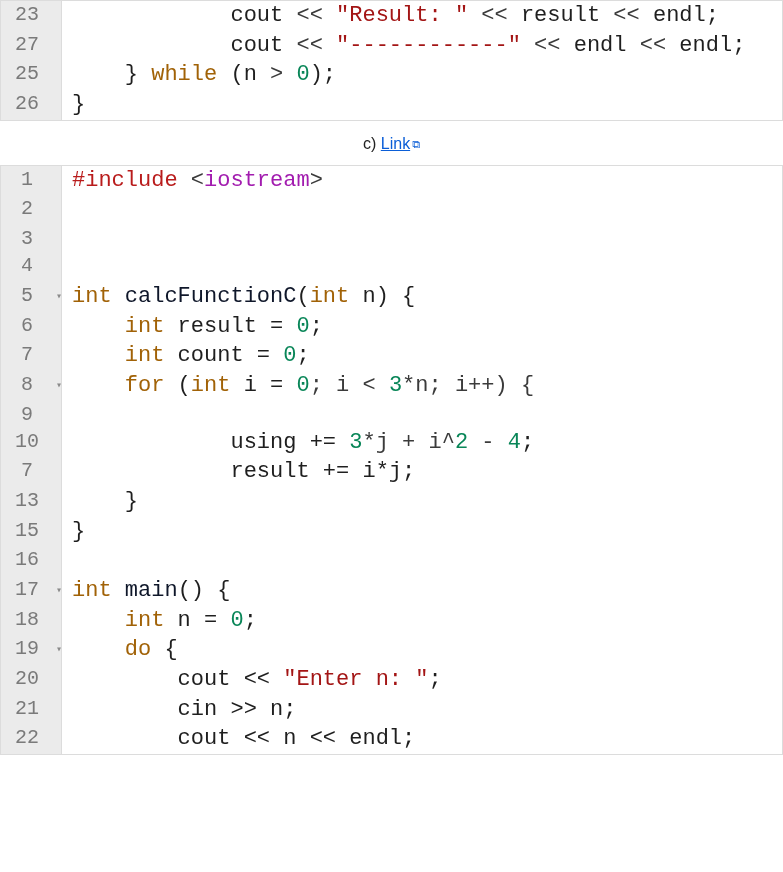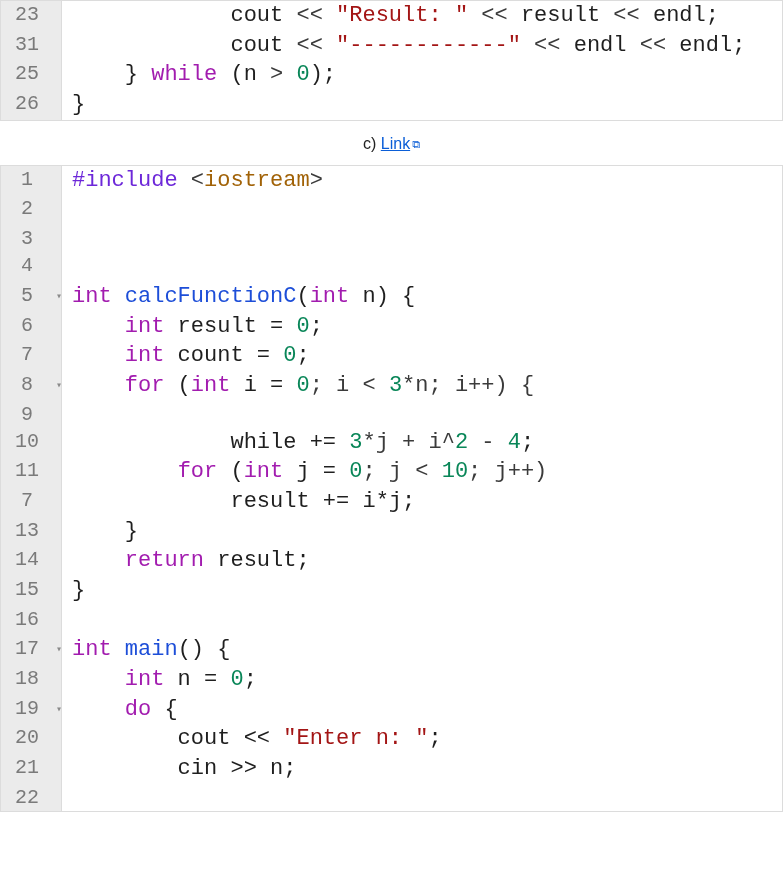--- a/index.html
+++ b/index.html
@@ -40,24 +40,24 @@
     font-size: 10px;
     color: #8a8a8a;
     position: absolute;
     right: -1px;
     top: 50%;
     transform: translateY(-50%);
   }
   .code-text {
     padding-left: 10px;
   }
-  .tok-kw   { color: #6d28d9; }   
-  .tok-kw2  { color: #a21caf; }   
-  .tok-type { color: #a16207; }   
-  .tok-fn   { color: #1d4ed8; }
+  .tok-kw   { color: #b91c1c; }   
+  .tok-kw2  { color: #a16207; }   
+  .tok-type { color: #a21caf; }   
+  .tok-fn   { color: #0f172a; }
   .tok-str  { color: #a31515; }
   .tok-num  { color: #098658; }
   .tok-op   { color: #3b3b3b; }
   .tok-id   { color: #1f1f1f; text-align: right; }
   .tok-punc { color: #1f1f1f; }
 
   .caption {
     font-size: 16px;
     padding: 14px 4px 10px 4px;
     color: #222;
@@ -75,45 +75,43 @@
     top: -1px;
   }
 
   .block2 { margin-top: 2px; }
 </style>
 </head>
 <body>
 
 <div class="code-block" id="block1">
     <div class="code-line"><div class="gutter">23</div><div class="code-text"><span>            </span><span class="tok-id">cout</span><span class="tok-op"> &lt;&lt; </span><span class="tok-str">"Result: "</span><span class="tok-op"> &lt;&lt; </span><span class="tok-id">result</span><span class="tok-op"> &lt;&lt; </span><span class="tok-id">endl</span><span class="tok-punc">;</span></div></div>
-    <div class="code-line"><div class="gutter">31</div><div class="code-text"><span>            </span><span class="tok-id">cout</span><span class="tok-op"> &lt;&lt; </span><span class="tok-str">"------------"</span><span class="tok-op"> &lt;&lt; </span><span class="tok-id">endl</span><span class="tok-op"> &lt;&lt; </span><span class="tok-id">endl</span><span class="tok-punc">;</span></div></div>
+    <div class="code-line"><div class="gutter">27</div><div class="code-text"><span>            </span><span class="tok-id">cout</span><span class="tok-op"> &lt;&lt; </span><span class="tok-str">"------------"</span><span class="tok-op"> &lt;&lt; </span><span class="tok-id">endl</span><span class="tok-op"> &lt;&lt; </span><span class="tok-id">endl</span><span class="tok-punc">;</span></div></div>
     <div class="code-line"><div class="gutter">25</div><div class="code-text"><span class="tok-punc">    } </span><span class="tok-kw2">while</span><span class="tok-punc"> (</span><span class="tok-id">n</span><span class="tok-op"> &gt; </span><span class="tok-num">0</span><span class="tok-punc">);</span></div></div>
     <div class="code-line"><div class="gutter">26</div><div class="code-text"><span class="tok-punc">}</span></div></div>
   </div>
 
 <div class="caption">
   <span>c) </span><a href="#">Link</a><span class="ext-icon">⧉</span>
 </div>
 
 <div class="code-block block2" id="block2">
     <div class="code-line"><div class="gutter">1</div><div class="code-text"><span class="tok-kw">#include</span><span class="tok-op"> &lt;</span><span class="tok-type">iostream</span><span class="tok-op">&gt;</span></div></div>
     <div class="code-line"><div class="gutter">2</div><div class="code-text"><span> </span></div></div>
     <div class="code-line"><div class="gutter">3</div></div>
     <div class="code-line"><div class="gutter">4</div><div class="code-text"><span> </span></div></div>
     <div class="code-line"><div class="gutter fold">5</div><div class="code-text"><span class="tok-kw2">int</span><span> </span><span class="tok-fn">calcFunctionC</span><span class="tok-punc">(</span><span class="tok-kw2">int</span><span class="tok-id"> n</span><span class="tok-punc">) {</span></div></div>
     <div class="code-line"><div class="gutter">6</div><div class="code-text"><span>    </span><span class="tok-kw2">int</span><span class="tok-id"> result = </span><span class="tok-num">0</span><span class="tok-punc">;</span></div></div>
     <div class="code-line"><div class="gutter">7</div><div class="code-text"><span>    </span><span class="tok-kw2">int</span><span class="tok-id"> count = </span><span class="tok-num">0</span><span class="tok-punc">;</span></div></div>
     <div class="code-line"><div class="gutter fold">8</div><div class="code-text"><span>    </span><span class="tok-kw2">for</span><span class="tok-punc"> (</span><span class="tok-kw2">int</span><span class="tok-id"> i = </span><span class="tok-num">0</span><span class="tok-op">; i &lt; </span><span class="tok-num">3</span><span class="tok-op">*n; i++) {</span></div></div>
     <div class="code-line"><div class="gutter">9</div></div>
-    <div class="code-line"><div class="gutter">10</div><div class="code-text"><span class="tok-id">            while += </span><span class="tok-num">3</span><span class="tok-op">*j + i^</span><span class="tok-num">2</span><span class="tok-op"> - </span><span class="tok-num">4</span><span class="tok-punc">;</span></div></div>
-    <div class="code-line"><div class="gutter">11</div><div class="code-text"><span>        </span><span class="tok-kw2">for</span><span class="tok-punc"> (</span><span class="tok-kw2">int</span><span class="tok-id"> j = </span><span class="tok-num">0</span><span class="tok-op">; j &lt; </span><span class="tok-num">10</span><span class="tok-op">; j++)</span></div></div>
+    <div class="code-line"><div class="gutter">10</div><div class="code-text"><span class="tok-id">            using += </span><span class="tok-num">3</span><span class="tok-op">*j + i^</span><span class="tok-num">2</span><span class="tok-op"> - </span><span class="tok-num">4</span><span class="tok-punc">;</span></div></div>
     <div class="code-line"><div class="gutter">7</div><div class="code-text"><span class="tok-id">            result += i*j;</span></div></div>
     <div class="code-line"><div class="gutter">13</div><div class="code-text"><span class="tok-punc">    }</span></div></div>
-    <div class="code-line"><div class="gutter">14</div><div class="code-text"><span>    </span><span class="tok-kw2">return</span><span class="tok-id"> result;</span></div></div>
     <div class="code-line"><div class="gutter">15</div><div class="code-text"><span class="tok-punc">}</span></div></div>
     <div class="code-line"><div class="gutter">16</div><div class="code-text"><span> </span></div></div>
     <div class="code-line"><div class="gutter fold">17</div><div class="code-text"><span class="tok-kw2">int</span><span> </span><span class="tok-fn">main</span><span class="tok-punc">() {</span></div></div>
     <div class="code-line"><div class="gutter">18</div><div class="code-text"><span>    </span><span class="tok-kw2">int</span><span class="tok-id"> n = </span><span class="tok-num">0</span><span class="tok-punc">;</span></div></div>
     <div class="code-line"><div class="gutter fold">19</div><div class="code-text"><span>    </span><span class="tok-kw2">do</span><span class="tok-punc"> {</span></div></div>
     <div class="code-line"><div class="gutter">20</div><div class="code-text"><span class="tok-id">        cout &lt;&lt; </span><span class="tok-str">"Enter n: "</span><span class="tok-punc">;</span></div></div>
     <div class="code-line"><div class="gutter">21</div><div class="code-text"><span class="tok-id">        cin &gt;&gt; n;</span></div></div>
-    <div class="code-line"><div class="gutter">22</div></div>
+    <div class="code-line"><div class="gutter">22</div><div class="code-text"><span class="tok-id">        cout &lt;&lt; n &lt;&lt; endl;</span></div></div>
   </div>
 
 </body></html>

